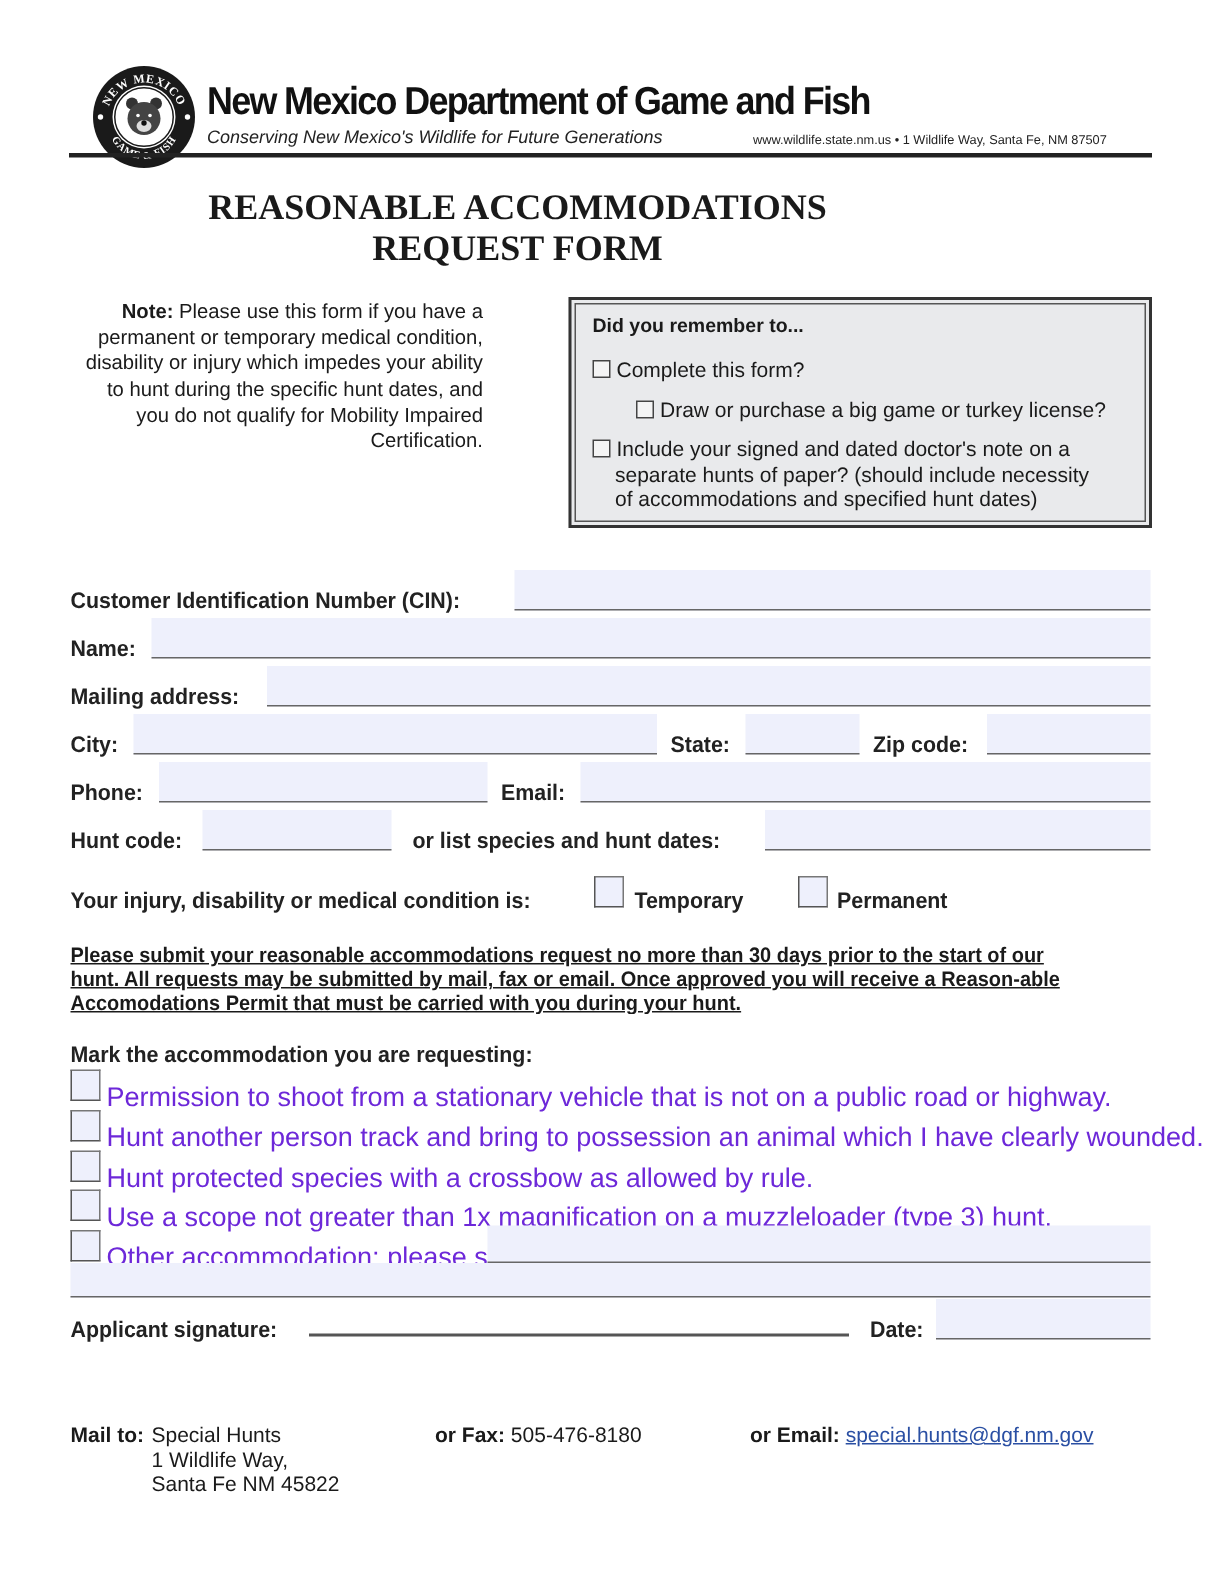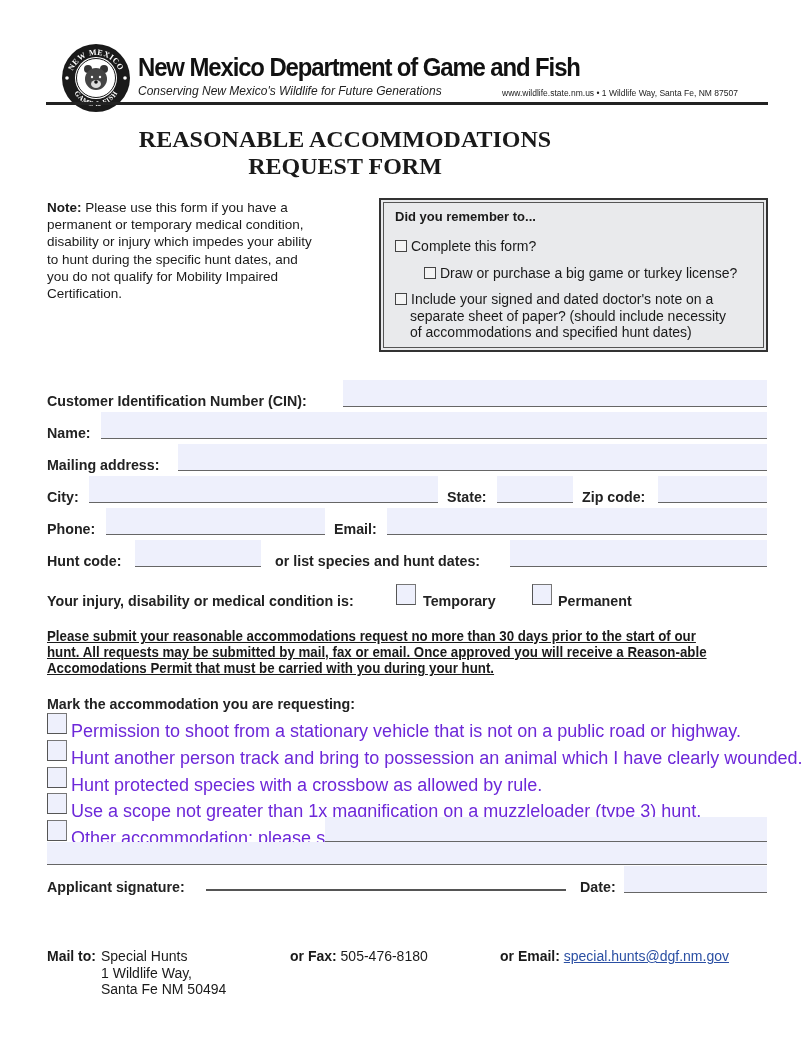--- a/index.html
+++ b/index.html
@@ -7,21 +7,21 @@
   .abs{position:absolute;}
   
   .logo{left:62px;top:44px;width:68px;height:68px;border-radius:50%;background:#1a1a1a;}
   .logo svg{position:absolute;left:0;top:0;}
   .org{left:138px;top:52px;font-family:"Liberation Sans",sans-serif;font-weight:bold;font-size:26px;letter-spacing:-1.2px;transform:scaleX(0.92);transform-origin:left;color:#111;}
   .tagline{left:138px;top:84px;font-style:italic;font-size:12px;color:#222;}
   .addr{left:502px;top:88px;font-size:8.5px;color:#222;}
   .hrule{left:46px;top:102px;width:722px;height:3px;background:#222;}
   .title{left:0;width:690px;text-align:center;font-family:"Liberation Serif",serif;font-weight:bold;font-size:24px;color:#1a1a1a;}
   
-  .note{left:47px;top:199px;width:275px;font-size:13.5px;line-height:17.2px;}
+  .note{left:47px;top:199px;width:275px;font-size:13.5px;line-height:17.2px;text-align:right;}
   .note b{font-weight:bold;}
   
   .rbox{left:379px;top:198px;width:385px;height:150px;border:2px solid #333;background:#e9eaec;box-shadow:inset 0 0 0 2px #e9eaec, inset 0 0 0 3px #555;}
   .rbox .head{position:absolute;left:14px;top:9px;font-weight:bold;font-size:13px;}
   .rbox .item{position:absolute;left:14px;font-size:14px;line-height:16.5px;}
   .rbox .cb{display:inline-block;width:10px;height:10px;border:1px solid #444;margin-right:4px;vertical-align:-1px;background:#f4f4f4;}
   .rbox .cont{padding-left:15px;}
   
   .lbl{font-weight:bold;font-size:15px;color:#222;position:absolute;white-space:nowrap;transform:scaleX(0.95);transform-origin:left;}
   .fld{position:absolute;background:#eef0fc;border-bottom:1.5px solid #666;height:26px;}
@@ -72,21 +72,21 @@
 <div class="abs title" style="top:153px;">REQUEST FORM</div>
 
 <div class="abs note"><b>Note:</b><span> Please use this form if you have a permanent or temporary medical condition, disability or injury which impedes your ability to hunt during the specific hunt dates, and you do not qualify for Mobility Impaired Certification.</span></div>
 
 <div class="abs rbox">
   <div class="head">Did you remember to...</div>
   <div class="item" style="top:38px;"><span class="cb"></span><span>Complete this form?</span></div>
   <div class="item" style="top:65px;padding-left:29px;"><span class="cb"></span><span>Draw or purchase a big game or turkey license?</span></div>
   <div class="item" style="top:91px;">
     <div><span class="cb"></span><span>Include your signed and dated doctor's note on a</span></div>
-    <div class="cont">separate sheet of paper? (should include necessity</div>
+    <div class="cont">separate hunts of paper? (should include necessity</div>
     <div class="cont">of accommodations and specified hunt dates)</div>
   </div>
 </div>
 
 <div class="lbl" style="left:47px;top:392px;">Customer Identification Number (CIN):</div>
 <div class="fld" style="left:343px;top:380px;width:424px;"><input value="" style=""></div>
 
 <div class="lbl" style="left:47px;top:424px;">Name:</div>
 <div class="fld" style="left:101px;top:412px;width:666px;"><input value="" style=""></div>
 
@@ -141,21 +141,21 @@
 <div class="abs" style="left:206px;top:889px;width:360px;height:1.5px;background:#555;"></div>
 <div class="lbl" style="left:580px;top:878px;">Date:</div>
 <div class="fld" style="left:624px;top:866px;width:143px;"><input value="" style=""></div>
 
 <div class="footer" style="left:47px;top:948px;">
   <b>Mail to:</b>
 </div>
 <div class="footer" style="left:101px;top:948px;">
   <div>Special Hunts</div>
   <div>1 Wildlife Way,</div>
-  <div>Santa Fe NM 50494</div>
+  <div>Santa Fe NM 45822</div>
 </div>
 <div class="footer" style="left:290px;top:948px;">
   <b>or Fax:</b><span> 505-476-8180</span>
 </div>
 <div class="footer" style="left:500px;top:948px;">
   <b>or Email:</b>
   <a class="link">special.hunts@dgf.nm.gov</a>
 </div>
 
 </body></html>

